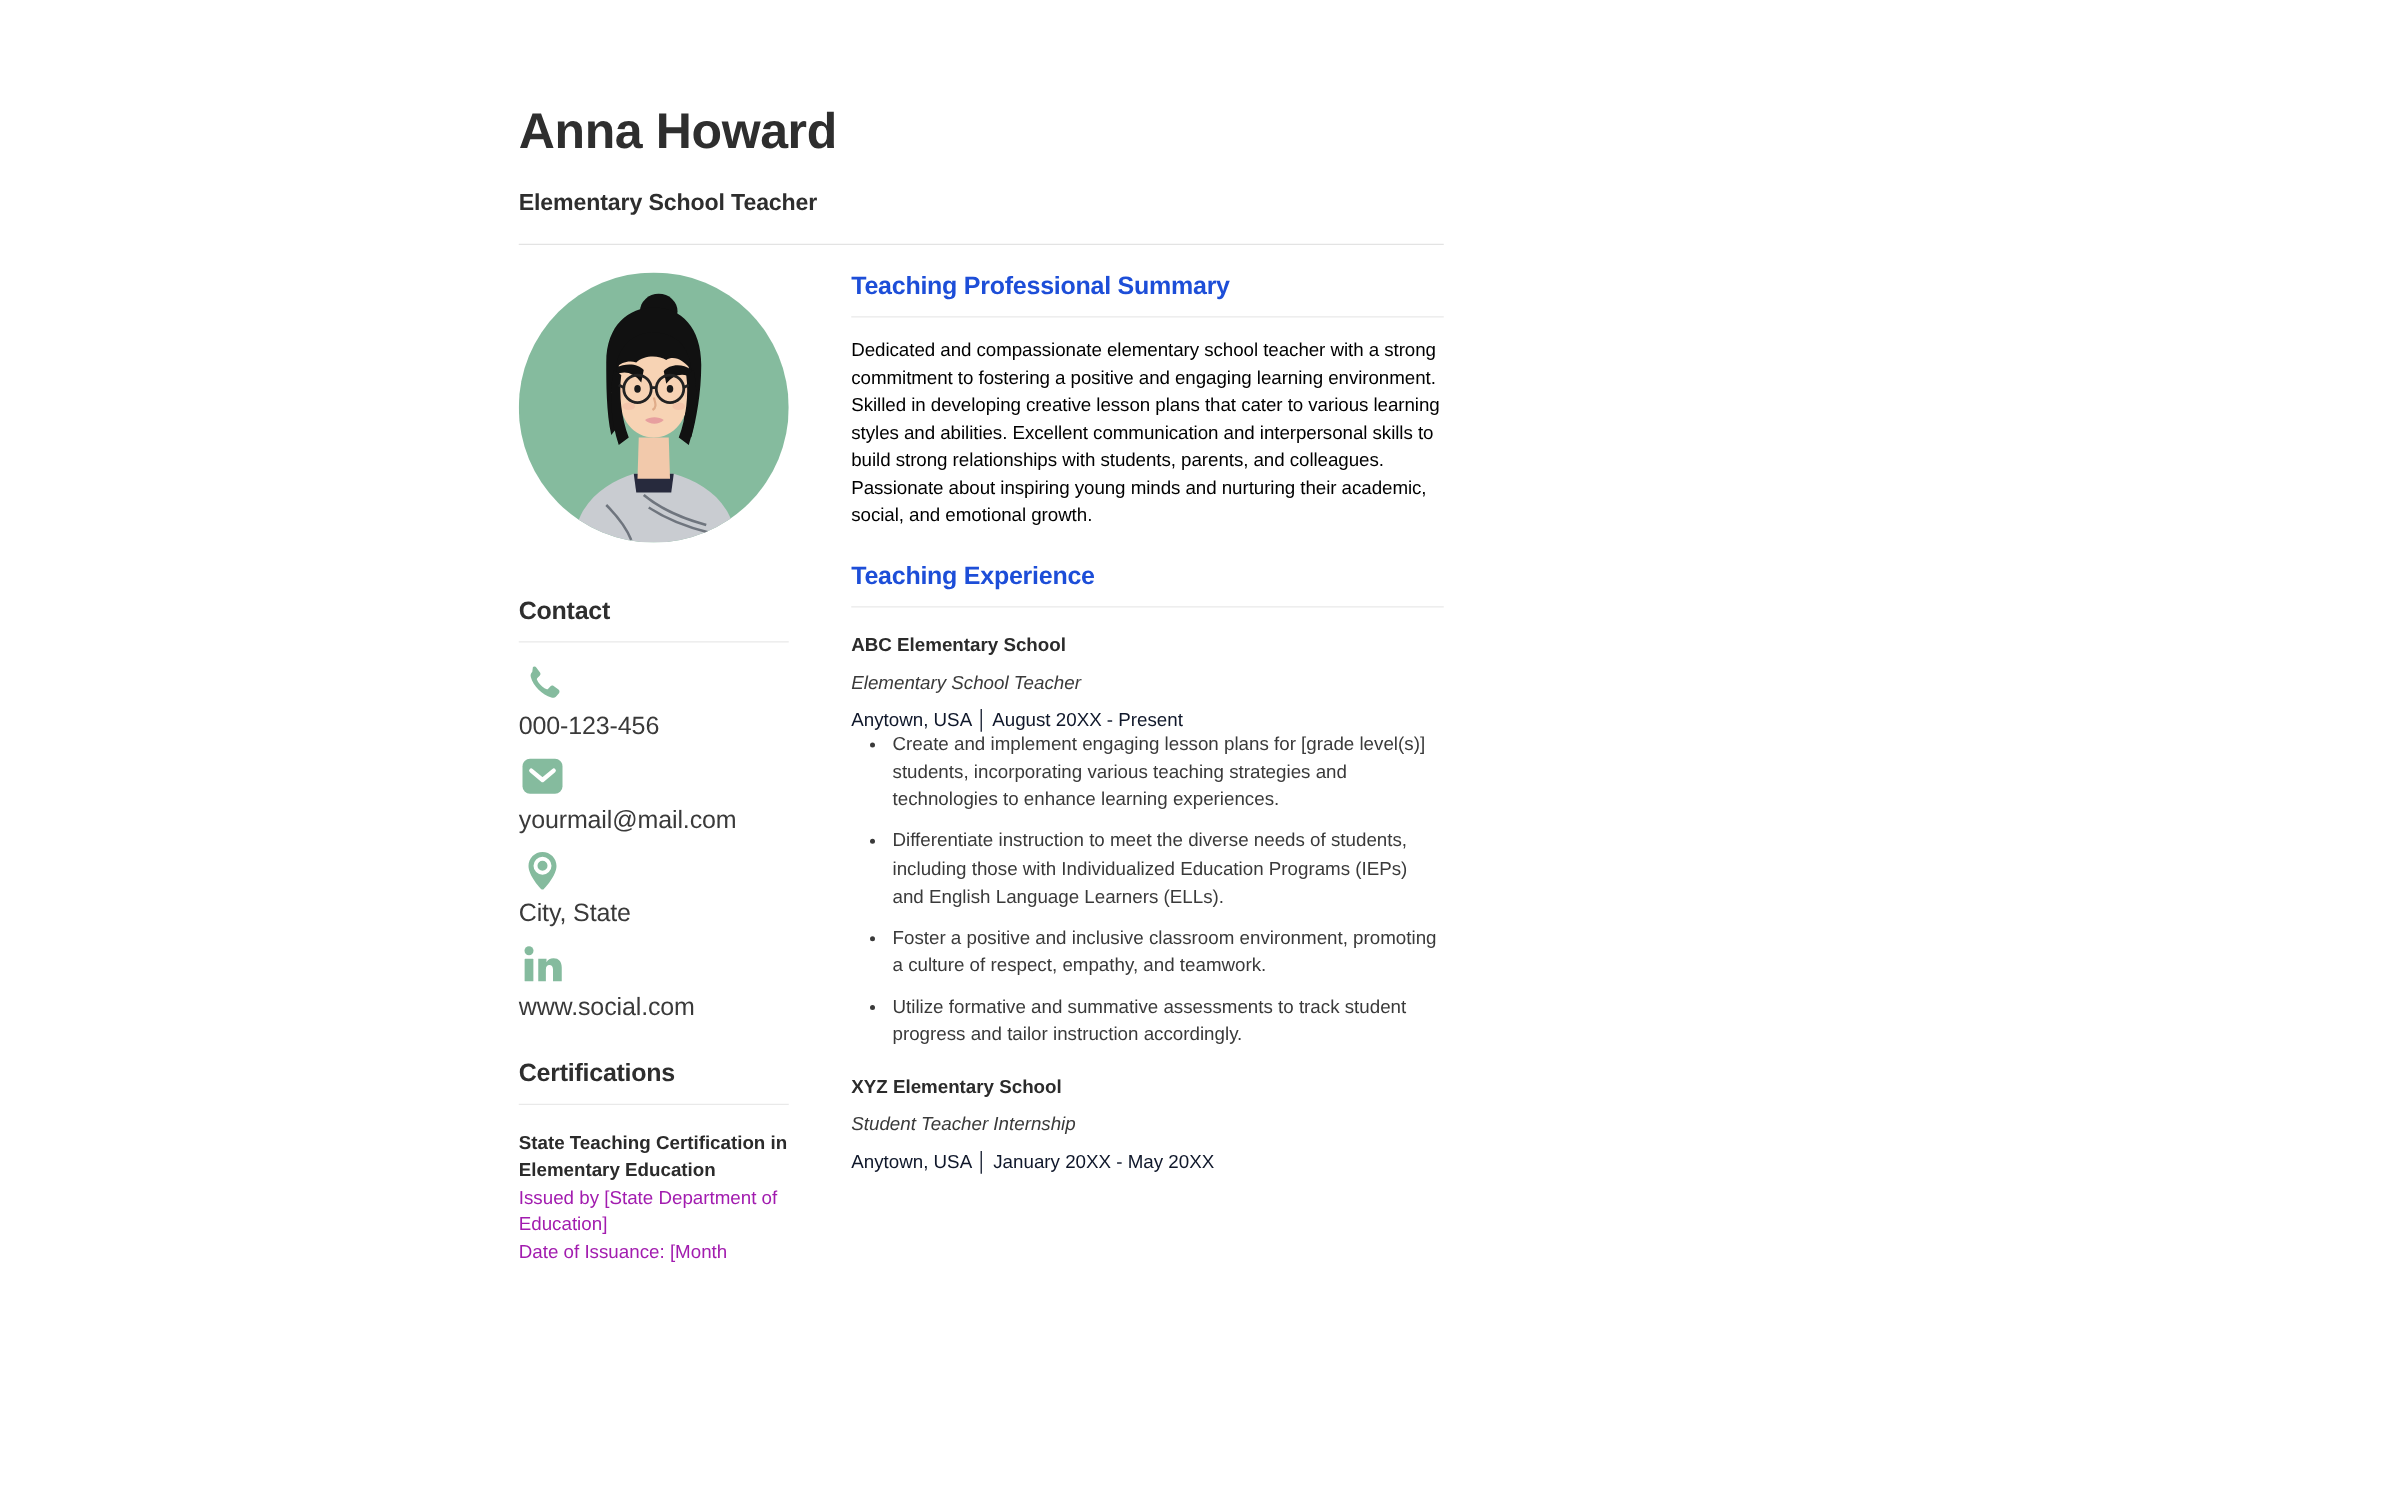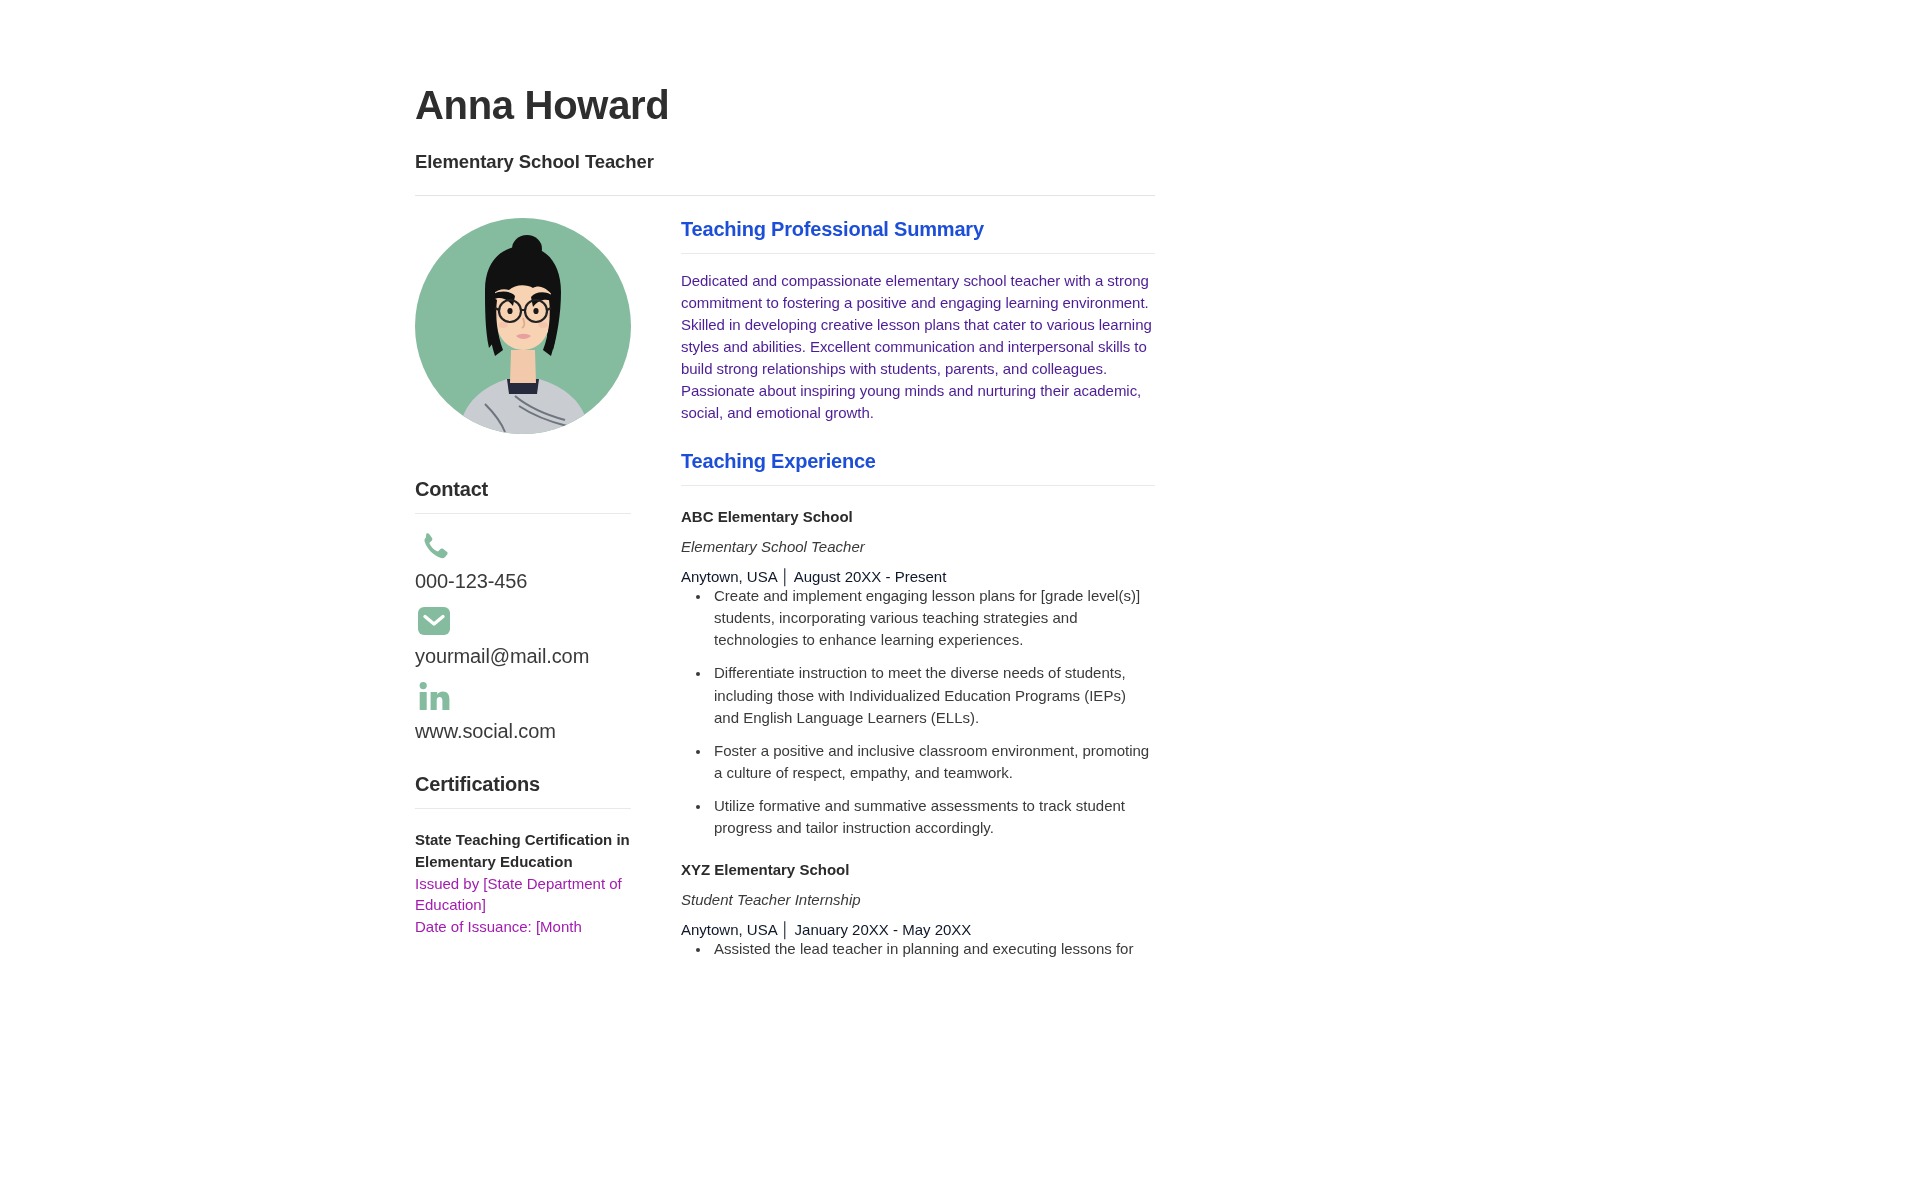--- a/index.html
+++ b/index.html
@@ -122,21 +122,21 @@
     color: #a21caf;
     line-height: 1.45;
   }
 
   
   .summary-sec { }
   .summary-text {
     margin-top: 16px;
     font-size: 15px;
     line-height: 1.47;
-    color: #4c1d95;
+    color: #000000;
     letter-spacing: -0.05px;
   }
   .exp-sec { margin-top: 26px; }
   .exp-item { margin-top: 22px; }
   .exp-org {
     font-size: 15px;
     font-weight: bold;
     color: #2b2b2b;
   }
   .exp-role {
@@ -251,20 +251,29 @@
             <div class="contact-item">
               <div class="contact-icon">
                 <svg width="34" height="34" viewBox="0 0 34 34">
                   <rect x="1" y="2" width="32" height="28" rx="6" fill="#85bb9e"></rect>
                   <path d="M8 11.5 L17 19 L26 11.5" fill="none" stroke="#ffffff" stroke-width="3.4" stroke-linecap="round" stroke-linejoin="round"></path>
                 </svg>
               </div>
               <div class="contact-text">yourmail@mail.com</div>
             </div>
 
+            <div class="contact-item">
+              <div class="contact-icon">
+                <svg width="34" height="34" viewBox="0 0 34 34">
+                  <path d="M17 1.5c-6.2 0-11.2 5-11.2 11.2 0 7.7 9.3 17.6 10.3 18.6.5.5 1.3.5 1.8 0 1-1 10.3-10.9 10.3-18.6 0-6.2-5-11.2-11.2-11.2z" fill="#85bb9e"></path>
+                  <circle cx="17" cy="12.6" r="5.6" fill="none" stroke="#ffffff" stroke-width="3.2"></circle>
+                </svg>
+              </div>
+              <div class="contact-text">City, State</div>
+            </div>
 
             <div class="contact-item">
               <div class="contact-icon">
                 <svg width="34" height="34" viewBox="0 0 34 34" fill="#85bb9e">
                   <circle cx="6.2" cy="5.6" r="3.6"></circle>
                   <rect x="2.7" y="12" width="7" height="18" rx="0.5"></rect>
                   <path d="M13.6 12h6.6v2.7c1-1.8 3-3.1 5.6-3.1 4.3 0 6.6 2.7 6.6 7.6V30h-7v-9.4c0-2.3-.9-3.7-2.9-3.7-1.8 0-2.8 1.2-2.8 3.7V30h-6.1z"></path>
                 </svg>
               </div>
               <div class="contact-text">www.social.com</div>
@@ -308,23 +317,20 @@
               <li>Differentiate instruction to meet the diverse needs of students, including those with Individualized Education Programs (IEPs) and English Language Learners (ELLs).</li>
               <li>Foster a positive and inclusive classroom environment, promoting a culture of respect, empathy, and teamwork.</li>
               <li>Utilize formative and summative assessments to track student progress and tailor instruction accordingly.</li>
             </ul>
           </div>
 
           <div class="exp-item">
             <div class="exp-org">XYZ Elementary School</div>
             <div class="exp-role">Student Teacher Internship</div>
             <div class="exp-meta">Anytown, USA │ January 20XX - May 20XX</div>
-            <ul class="exp-bullets">
-              <li>Assisted the lead teacher in planning and executing lessons for</li>
-            </ul>
           </div>
 
         </div>
       </div>
 
     </div>
   </div>
 </div>
 
 </body></html>

